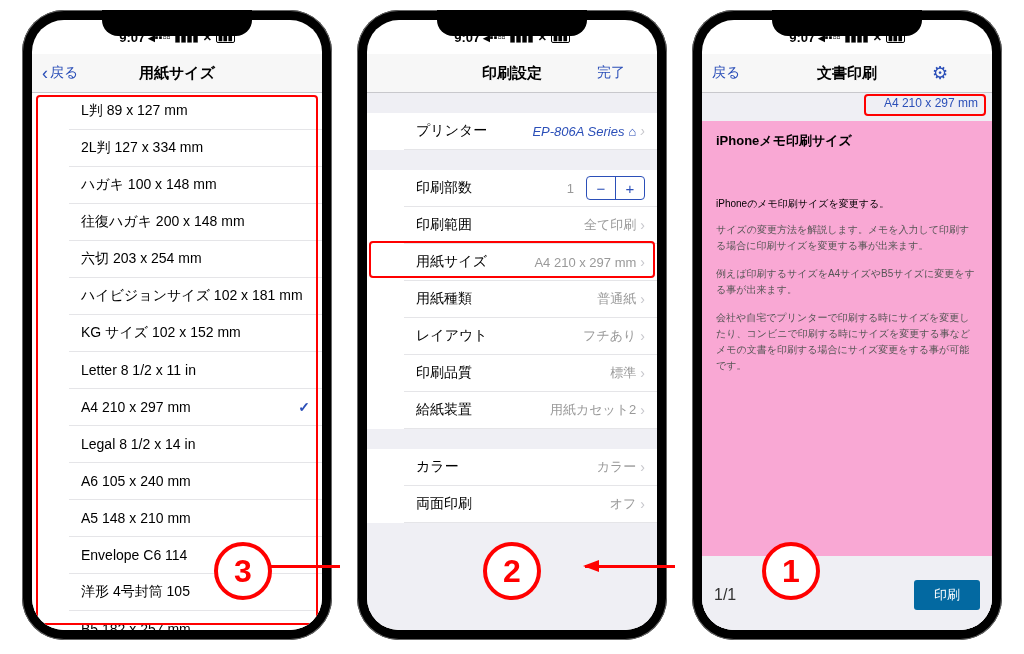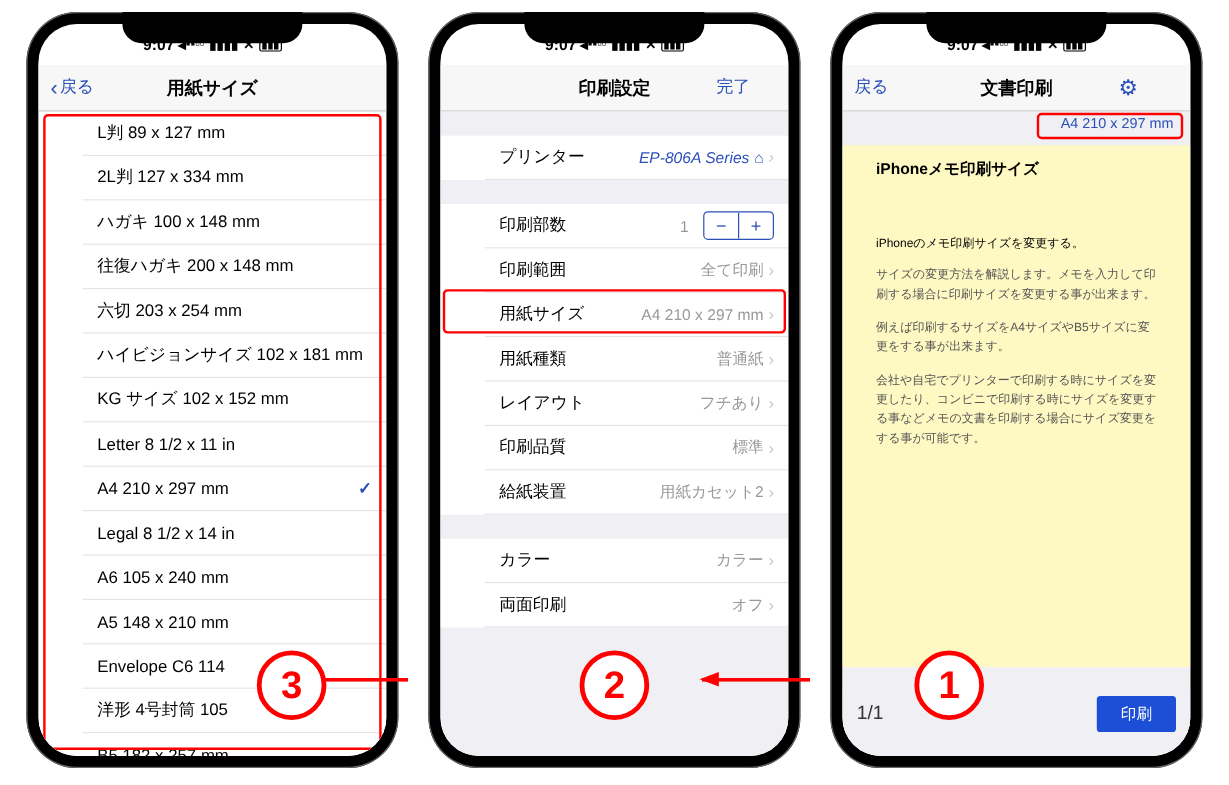--- a/index.html
+++ b/index.html
@@ -132,22 +132,22 @@
   }
   .stepper div + div { border-left:1px solid #2b4fb8;}
   .highlight-red {
     border: 2.5px solid #ff0000;
     border-radius: 4px;
     position: absolute;
     pointer-events: none;
     box-sizing:border-box;
   }
   .doc-content {
-    padding: 10px 28px;
-    background:#fef9c3;
+    padding: 10px 14px;
+    background:#f9a8d4;
     font-size:10px;
     color:#555;
     line-height:1.6;
     height: 415px;
   }
   .doc-title { font-size:13px; font-weight:700; color:#000; margin-bottom:14px;}
   .doc-sub { font-size:10px; font-weight:400; color:#000; margin-bottom:10px;margin-top:44px;}
   .doc-p { margin-bottom:12px;}
   .paper-label {
     position:absolute;
@@ -163,21 +163,21 @@
     height:56px;
     background:#efeff4;
     display:flex;
     align-items:center;
     justify-content:space-between;
     padding: 0 12px 14px;
     box-sizing:border-box;
   }
   .page-ind { font-size:16px; color:#333;}
   .print-btn {
-    background:#1d4ed8;
+    background:#0369a1;
     color:#fff;
     font-size:13px;
     padding:6px 20px;
     border-radius:3px;
   }
   .badge {
     position:absolute;
     width:50px;height:50px;
     border:4px solid #ff0000;
     border-radius:50%;

